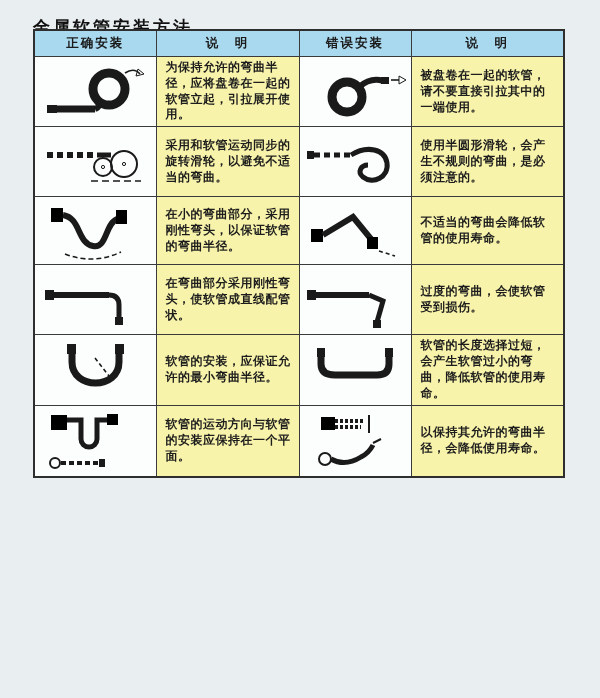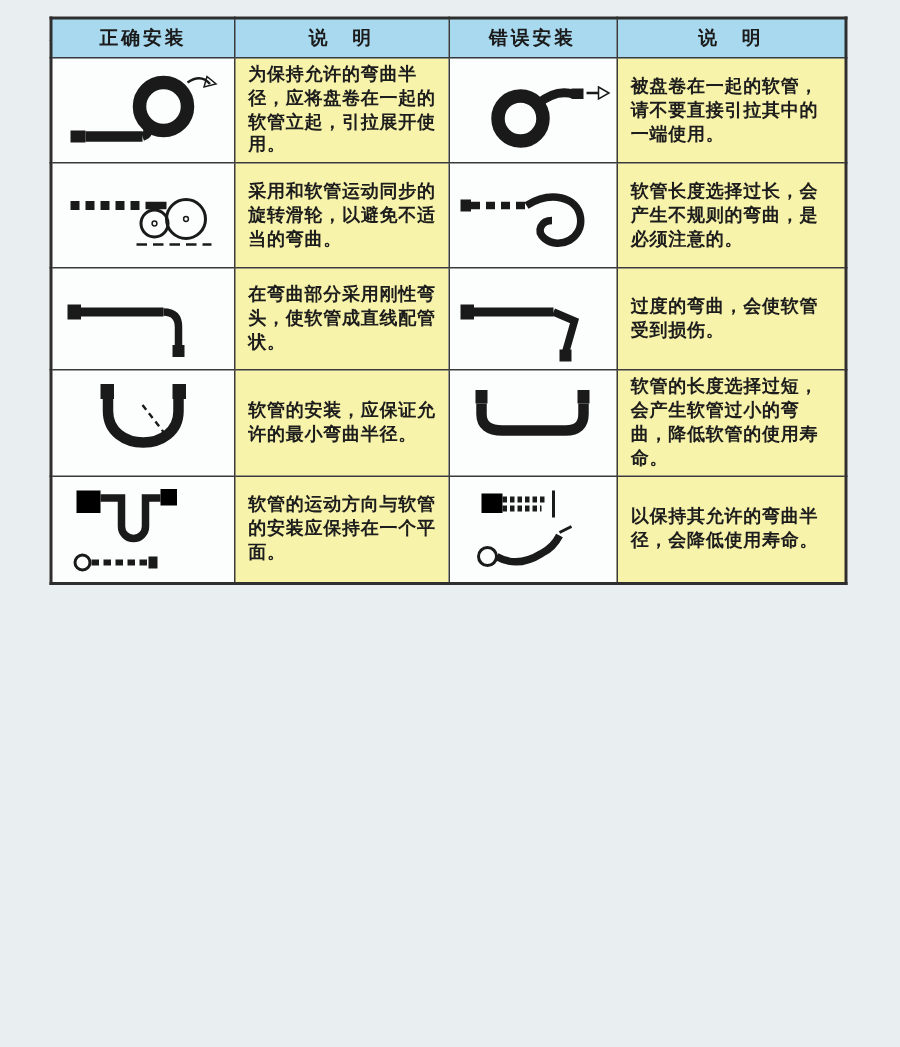--- a/index.html
+++ b/index.html
@@ -9,21 +9,21 @@
     font-family:"DejaVu Sans","Liberation Sans",sans-serif;
     position:relative;overflow:hidden;
   }
   .page-title{
     position:absolute;left:33px;top:16px;margin:0;
     font-family:"DejaVu Serif","Liberation Serif",serif;
     font-size:17px;font-weight:bold;color:#111;
     letter-spacing:3px;
   }
   table.install-table{
-    position:absolute;left:33px;top:11px;
+    position:absolute;left:33px;top:29px;
     width:530px;border-collapse:collapse;table-layout:fixed;
     border:2px solid #2e2e2e;
     background:#fcfdfd;
   }
   .install-table col.c1{width:122px;}
   .install-table col.c2{width:143px;}
   .install-table col.c3{width:112px;}
   .install-table col.c4{width:153px;}
   .install-table th{
     background:#a9d9ef;
@@ -115,23 +115,43 @@
         </svg>
       </td>
       <td class="note-cell">采用和软管运动同步的旋转滑轮，以避免不适当的弯曲。</td>
       <td class="img-cell">
         <svg class="ill" width="104" height="62" viewBox="0 0 104 62">
           <rect x="4" y="20" width="7" height="8" fill="#1a1a1a" stroke="none"></rect>
           <path d="M11,24 H48" stroke-width="5" stroke-dasharray="6 4"></path>
           <path d="M48,24 C64,14 82,18 84,32 C86,46 70,54 60,46 C54,41 58,34 65,34" stroke-width="5"></path>
         </svg>
       </td>
-      <td class="note-cell">软管长度选择过长，会产生不规则的弯曲，是必须注意的。</td>
-    </tr>
-
+      <td class="note-cell">使用半圆形滑轮，会产生不规则的弯曲，是必须注意的。</td>
+    </tr>
+
+    <tr>
+      <td class="img-cell">
+        <svg class="ill" width="112" height="64" viewBox="0 0 112 64">
+          <rect x="12" y="9" width="12" height="14" stroke-width="2"></rect>
+          <path d="M24,16 C42,19 38,44 54,47 C68,50 66,25 78,20" stroke-width="6"></path>
+          <rect x="77" y="11" width="11" height="14" stroke-width="2"></rect>
+          <path d="M26,55 Q54,66 82,53" stroke-width="1.6" stroke-dasharray="5 3"></path>
+        </svg>
+      </td>
+      <td class="note-cell">在小的弯曲部分，采用刚性弯头，以保证软管的弯曲半径。</td>
+      <td class="img-cell">
+        <svg class="ill" width="104" height="64" viewBox="0 0 104 64">
+          <rect x="8" y="30" width="12" height="13" stroke-width="2"></rect>
+          <path d="M20,36 L50,18 L68,40" stroke-width="6"></path>
+          <rect x="64" y="38" width="11" height="12" stroke-width="2"></rect>
+          <path d="M76,52 l16,5" stroke-width="1.6" stroke-dasharray="4 3"></path>
+        </svg>
+      </td>
+      <td class="note-cell">不适当的弯曲会降低软管的使用寿命。</td>
+    </tr>
 
 
 
     <tr>
       <td class="img-cell">
         <svg class="ill" width="112" height="60" viewBox="0 0 112 60">
           <rect x="6" y="20" width="9" height="10" fill="#1a1a1a" stroke="none"></rect>
           <path d="M15,25 H70" stroke-width="6"></path>
           <path d="M70,25 Q80,25 80,35 V48" stroke-width="5"></path>
           <rect x="76" y="47" width="8" height="8" fill="#1a1a1a" stroke="none"></rect>

